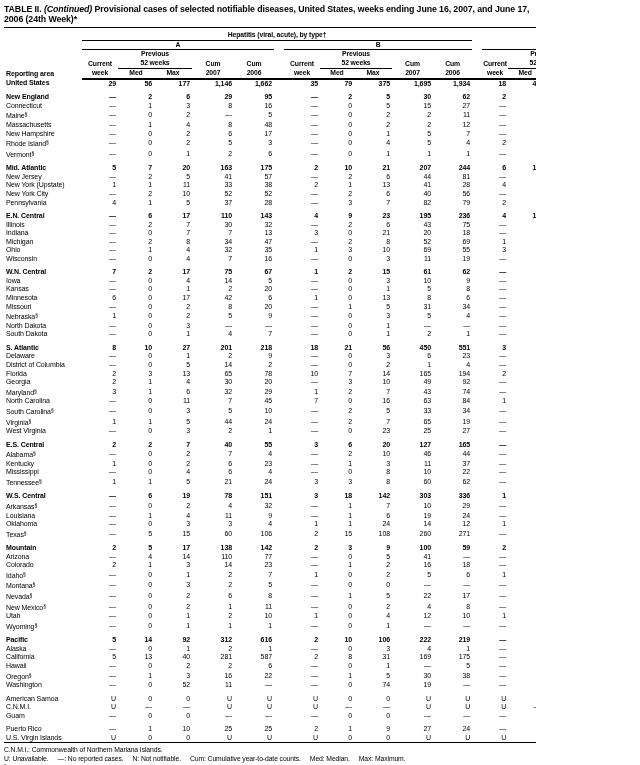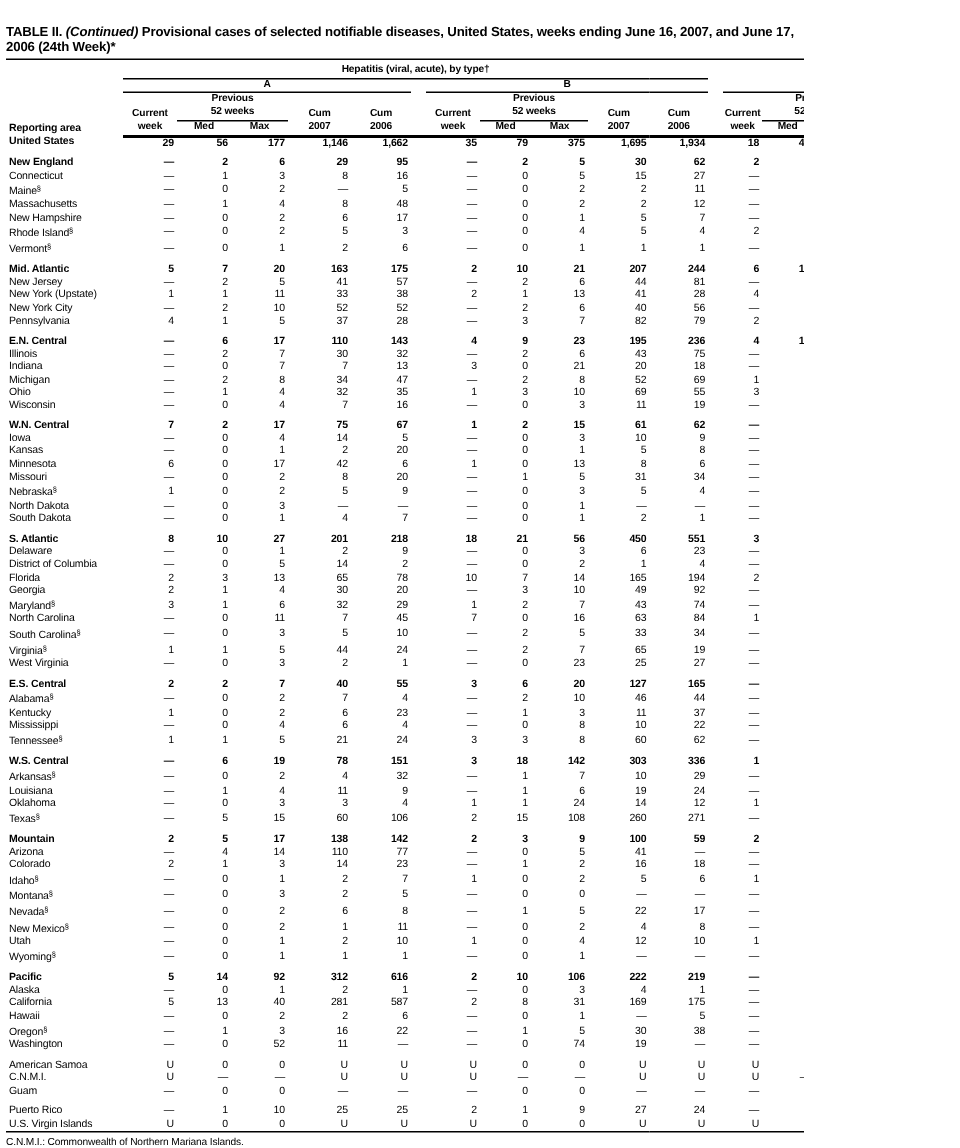--- a/index.html
+++ b/index.html
@@ -1,18 +1,18 @@
 <!DOCTYPE html>
 <html><head>
 <meta charset="utf-8">
 <style>
   html,body{margin:0;padding:0;background:#fff;}
   .page{
     width:536px;height:765px;box-sizing:border-box;
-    padding:16px 1px 0 4px;background:#fff;color:#000;
+    padding:4px 1px 0 4px;background:#fff;color:#000;
     font-family:"Liberation Sans","DejaVu Sans",sans-serif;
     overflow:hidden;position:relative;
   }
   
   .title{font-size:8.8px;line-height:10.4px;font-weight:bold;letter-spacing:-0.1px;}
   .title .cont{font-style:italic;}
   .title-rule{border-bottom:1px solid #000;margin:2px 0 3px 0;width:635px;}
   
   table{border-collapse:collapse;table-layout:fixed;width:638px;}
   th,td{padding:0;margin:0;font-weight:normal;}

